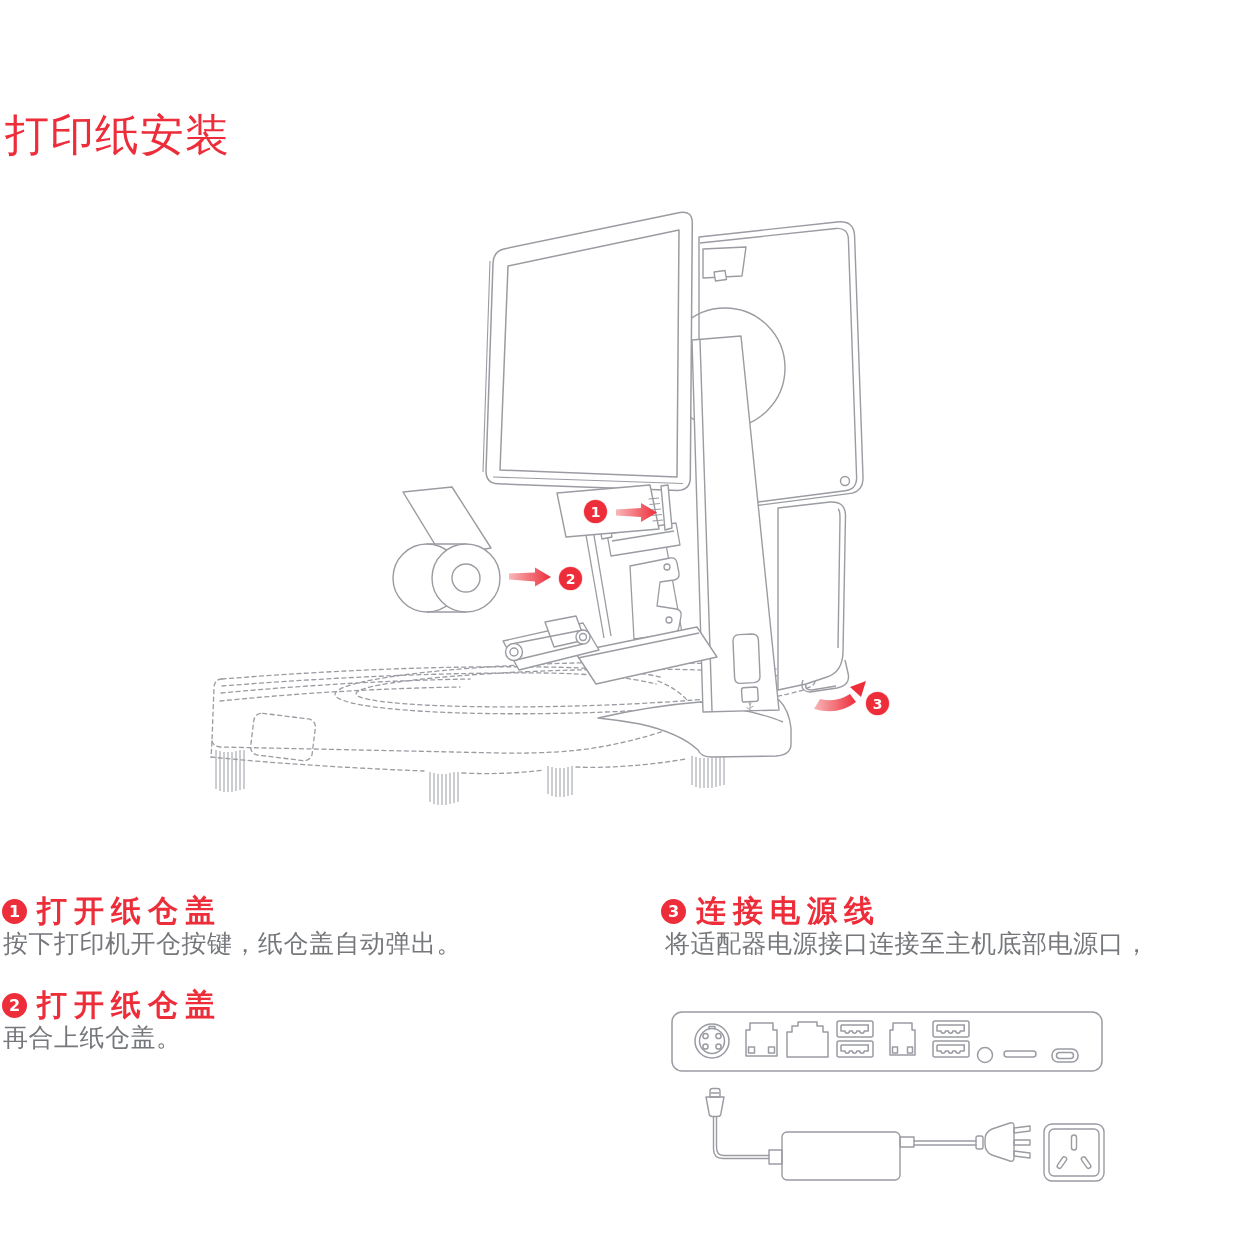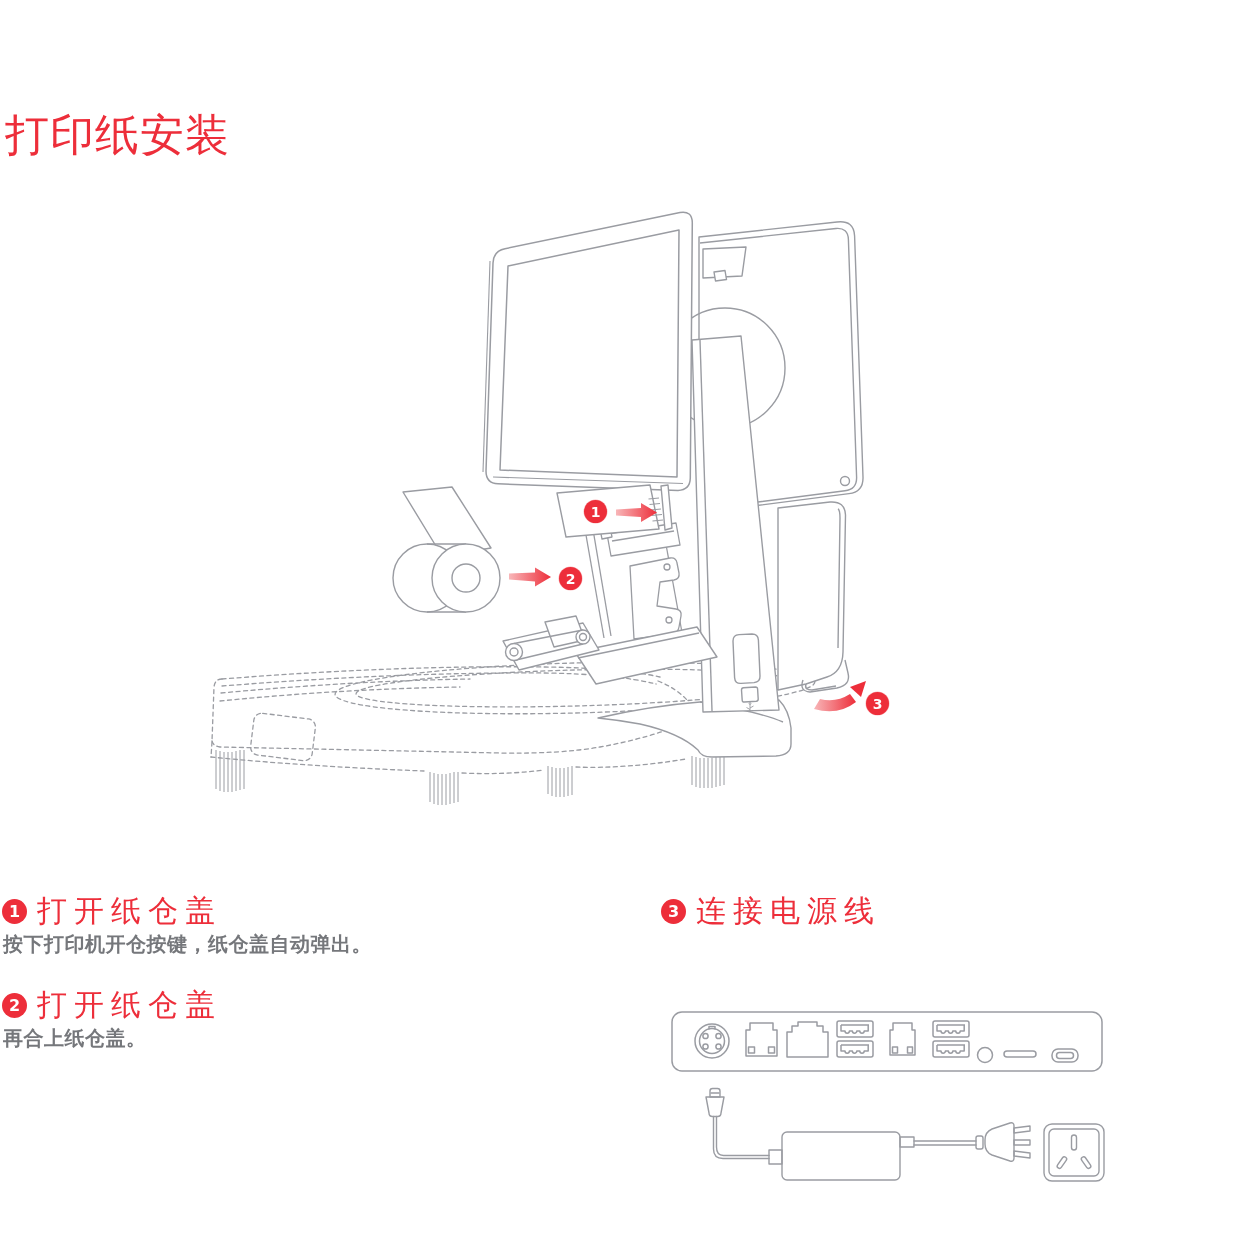--- a/index.html
+++ b/index.html
@@ -19,25 +19,25 @@
   .art{position:absolute;left:0;top:0;width:1260px;height:1260px;}
   .step-head{
     position:absolute;display:flex;align-items:center;gap:10px;
   }
   .badge{
     width:25px;height:25px;border-radius:50%;background:var(--red);
     color:#fff;font-size:16px;font-weight:bold;display:flex;
     align-items:center;justify-content:center;flex:0 0 auto;
   }
   .step-title{
-    font-size:30px;color:var(--red);letter-spacing:7px;white-space:nowrap;
+    font-size:30px;color:var(--red);letter-spacing:7px;white-space:nowrap;font-weight:bold;
   }
   .step-body{
-    position:absolute;font-size:20px;color:var(--txt);
-    letter-spacing:0.5px;line-height:32px;white-space:nowrap;font-weight:bold;
+    position:absolute;font-size:25px;color:var(--txt);
+    letter-spacing:0.5px;line-height:32px;white-space:nowrap;
   }
   .callout{
     position:absolute;width:23px;height:23px;border-radius:50%;
     background:var(--red);color:#fff;font-size:14px;font-weight:bold;
     display:flex;align-items:center;justify-content:center;
     box-shadow:0 0 0 0.5px rgba(237,46,58,.35);
   }
 </style>
 </head>
 <body>
@@ -269,13 +269,14 @@
 </div>
 <div class="step-body" style="left:3px;top:1022px">
   <div>再合上纸仓盖。</div>
 </div>
 
 <div class="step-head" style="left:661px;top:891px">
   <div class="badge">3</div>
   <div class="step-title">连接电源线</div>
 </div>
 <div class="step-body" style="left:665px;top:928px">
+  <div>将适配器电源接口连接至主机底部电源口，</div>
 </div>
 
 </body></html>

